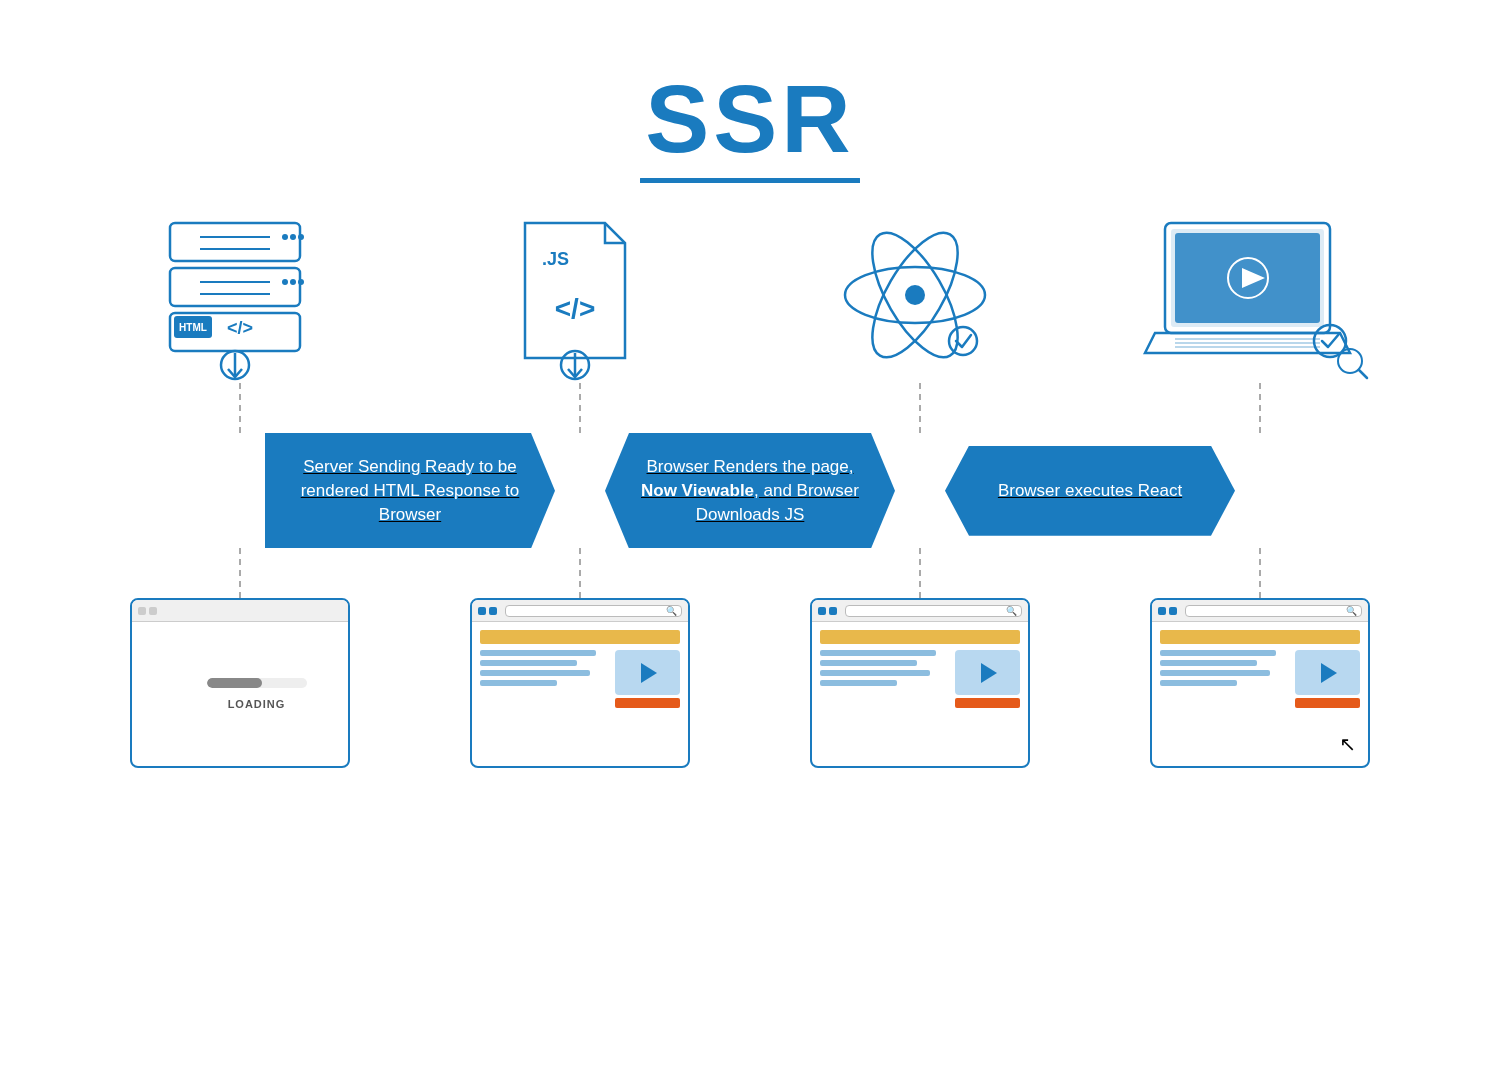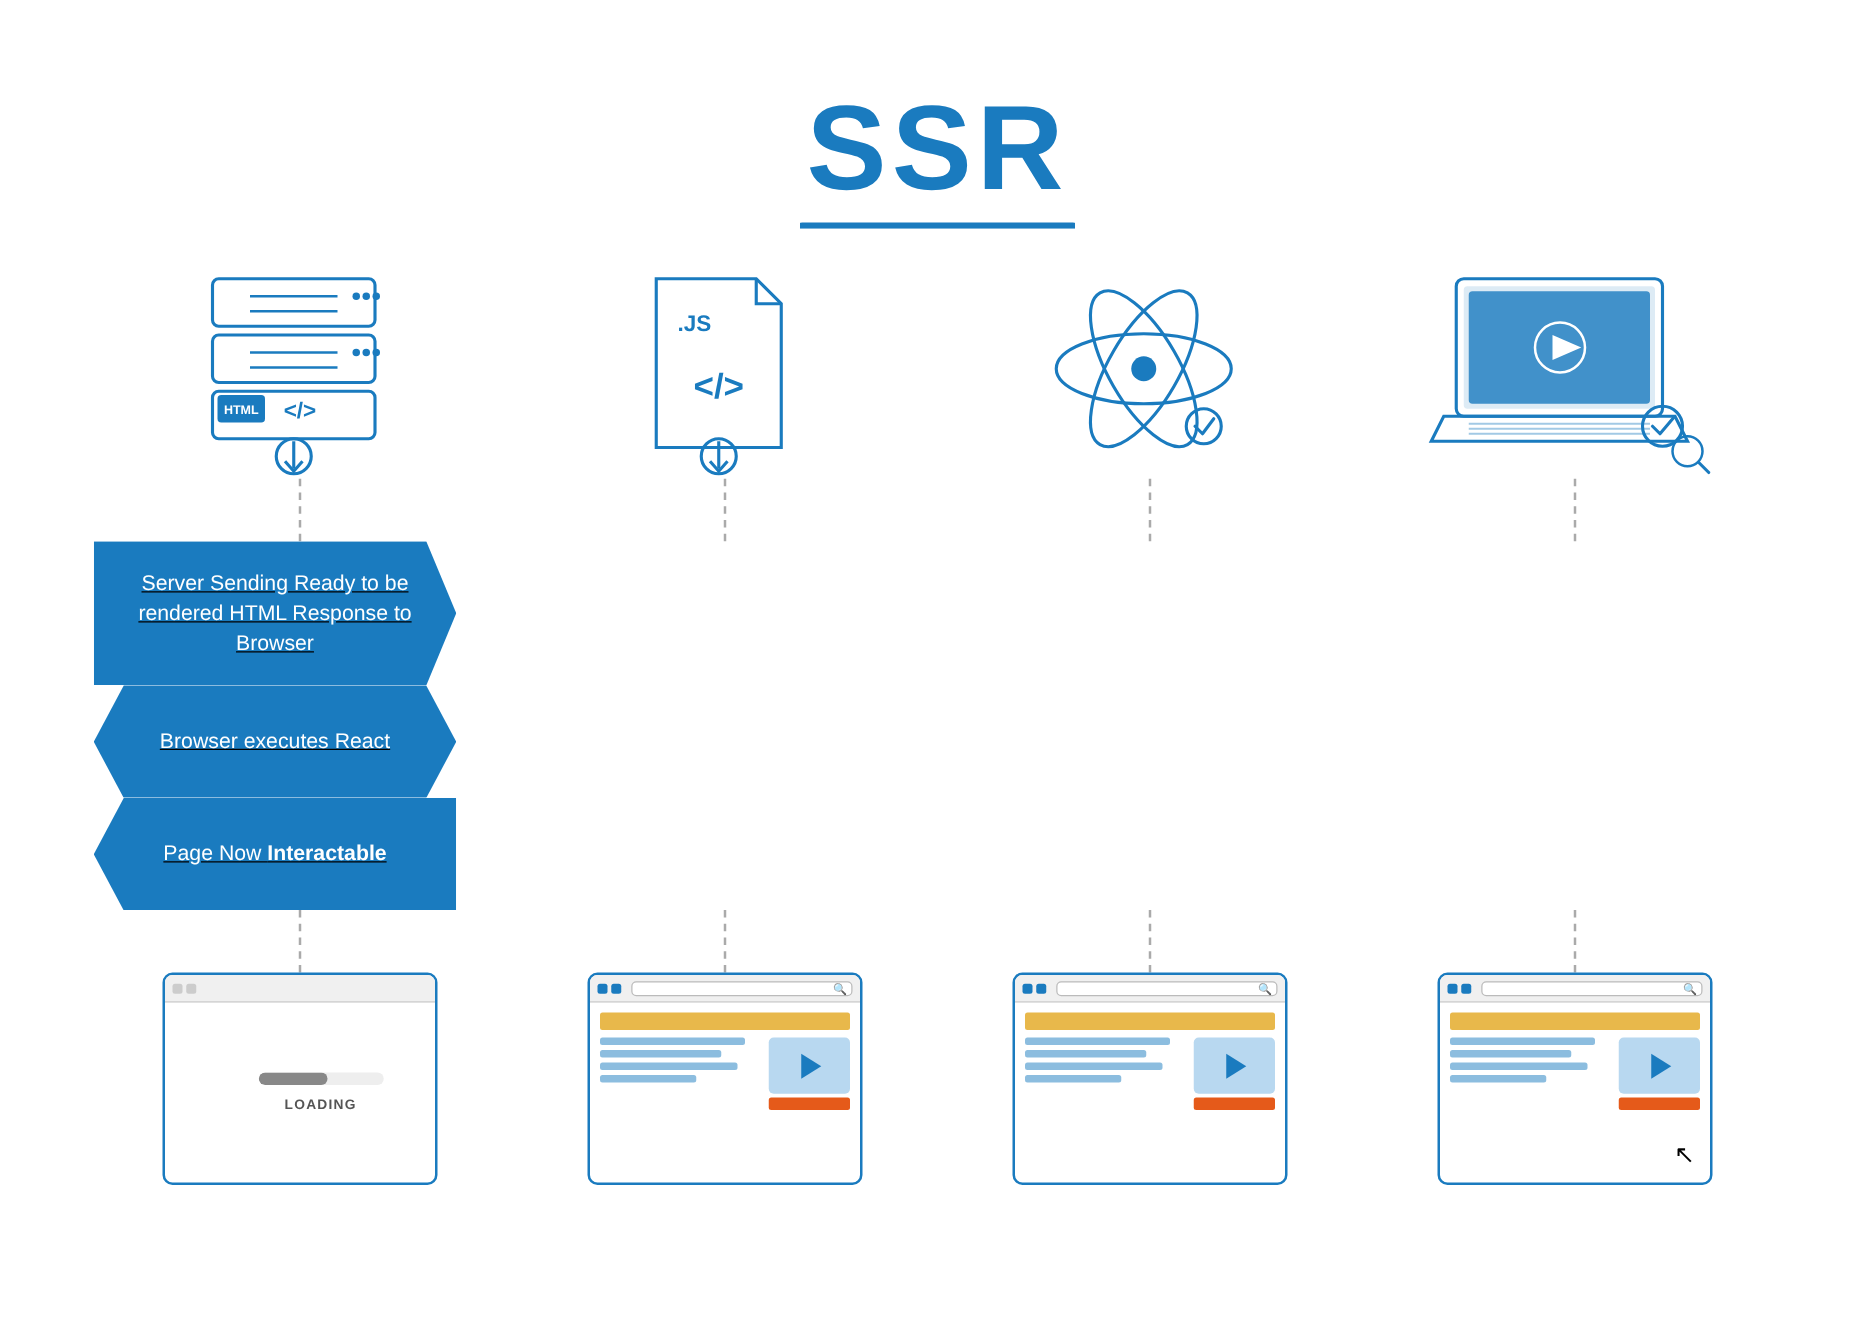--- a/index.html
+++ b/index.html
@@ -314,36 +314,36 @@
       <div class="connector-v"></div>
     </div>
     <div class="col">
       <div class="connector-v"></div>
     </div>
     <div class="col">
       <div class="connector-v"></div>
     </div>
   </div>
 
-  <div class="columns" style="align-items: flex-start; margin-top: 0; flex-direction: column;">
+  <div class="columns" style="align-items: center; margin-top: 0;">
     <div class="col">
       <div class="box col1">
         <span class="box-text">Server Sending Ready to be rendered HTML Response to Browser</span>
       </div>
     </div>
     <div class="col">
+      <div class="box col2">
+        <span class="box-text">
+          <span>Browser Renders the page, </span><strong>Now Viewable</strong><span>, and Browser Downloads JS</span>
+        </span>
+      </div>
+    </div>
+    <div class="col">
       <div class="box col3">
         <span class="box-text">Browser executes React</span>
-      </div>
-    </div>
-    <div class="col">
-      <div class="box col4">
-        <span class="box-text">
-          <span>Page Now </span><strong>Interactable</strong>
-        </span>
       </div>
     </div>
   </div>
 
   <div class="columns" style="margin-top:0;">
     <div class="col">
       <div class="connector-v"></div>
     </div>
     <div class="col">
       <div class="connector-v"></div>

